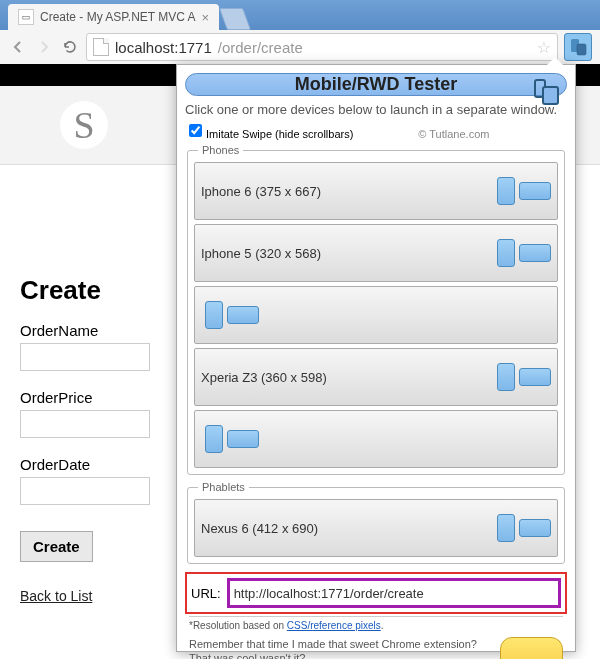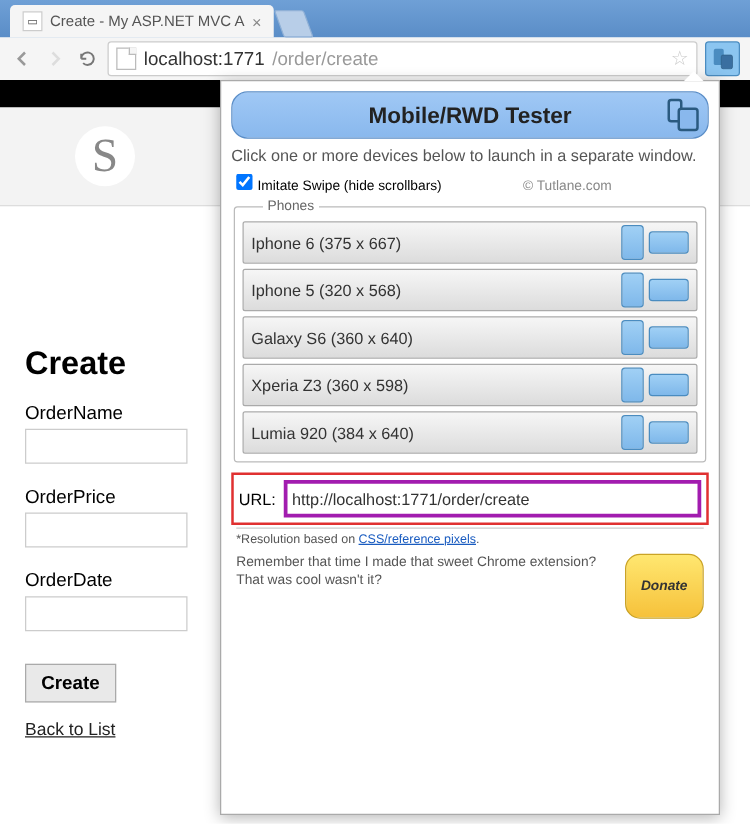--- a/index.html
+++ b/index.html
@@ -21,34 +21,34 @@
 .page-body{position:absolute;top:64px;left:0;right:0;bottom:0;background:#fff}
 .black-strip{height:22px;background:#000}
 .gray-band{height:78px;background:#f3f3f3;display:flex;align-items:center;padding-left:60px;border-bottom:1px solid #ddd}
 .S-letter{font-family:"Times New Roman",serif;font-size:38px;color:#888;background:#fff;width:48px;height:48px;border-radius:50%;display:flex;align-items:center;justify-content:center}
 .content{padding:24px 20px 20px 20px}
 h1.create{font-size:26px;margin:86px 0 16px 0;font-weight:bold}
 .field{margin-bottom:18px}
 .field-label{font-size:15px;margin-bottom:4px;display:block}
 .field input{width:120px;height:22px;border:1px solid #ccc;padding:2px 4px}
 .create-btn{background:#e9e9e9;border:1px solid #aaa;padding:6px 12px;font-size:15px;font-weight:bold;margin-top:8px;cursor:pointer}
-.back-link{display:inline-block;margin-top:13px;color:#222;text-decoration:underline;font-size:14px}
+.back-link{display:inline-block;margin-top:26px;color:#222;text-decoration:underline;font-size:14px}
 
 
 .popup{position:absolute;top:64px;right:24px;width:398px;height:586px;background:#fff;border:1px solid #aaa;box-shadow:0 2px 12px rgba(0,0,0,0.3)}
 .popup::before{content:"";position:absolute;top:-8px;right:12px;width:0;height:0;border-left:8px solid transparent;border-right:8px solid transparent;border-bottom:8px solid #fff}
 .popup-inner{padding:8px 8px 6px 8px;height:100%;box-sizing:border-box;display:flex;flex-direction:column}
 .popup-title-bar{background:linear-gradient(#a0c8f5,#89b8ed);border:1px solid #5a8dc7;border-radius:13px;display:flex;align-items:center;justify-content:center;height:36px;position:relative;font-family:Arial;font-size:18px;font-weight:bold;color:#222}
 .popup-title-bar .logo{position:absolute;right:6px;top:4px;width:28px;height:28px}
 .subtitle{font-size:13px;color:#555;margin:6px 0 4px 0}
 .chk-row{display:flex;align-items:flex-end;gap:1px;font-size:11px;margin-bottom:4px}
 .chk-row .copyright{margin-left:64px;color:#888}
 .field-group{border:1px solid #bbb;border-radius:3px;padding:6px 6px 2px 6px;margin-bottom:6px}
-.field-group legend{font-size:11px;color:#666;padding:0 4px;margin-left:16px}
-.device-row{background:linear-gradient(#f6f6f6,#dcdcdc);border:1px solid #aaa;border-radius:2px;height:32px;display:flex;align-items:center;padding:0 6px;margin-bottom:4px;font-size:13px}
+.field-group legend{font-size:11px;color:#666;padding:0 4px;margin-left:4px}
+.device-row{background:linear-gradient(#f6f6f6,#dcdcdc);border:1px solid #aaa;border-radius:2px;height:32px;display:flex;align-items:center;padding:12px 6px;margin-bottom:4px;font-size:13px}
 .device-row.highlight{outline:2px solid #e03030;outline-offset:0}
 .device-row .d-name{flex:1;color:#333}
 .orient-btn{width:16px;height:26px;background:linear-gradient(#a0d0f5,#7fb8ea);border:1px solid #4a8cc0;border-radius:3px;margin-left:4px}
 .orient-btn.landscape{width:30px;height:16px}
 .url-row{display:flex;align-items:center;gap:6px;margin:4px 2px 0 2px;font-size:13px;outline:2px solid #e03030;padding:4px}
 .url-row input{flex:1;height:20px;border:3px solid #a21caf;padding:2px 4px;font-size:13px;color:#333}
 .footnote{font-size:10px;color:#555;margin:4px 4px 0 4px;border-top:1px solid #ccc;padding-top:3px}
 .footnote a{color:#1a5cc0;text-decoration:underline}
 .bottom-row{display:flex;align-items:flex-start;margin-top:6px;gap:6px;padding:0 4px}
 .remember{flex:1;font-size:11px;font-weight:normal;color:#555;line-height:1.3}
@@ -147,31 +147,37 @@
               <span class="d-name">Iphone 6 (375 x 667)</span>
               <span class="orient-btn"></span>
               <span class="orient-btn landscape"></span>
             </div>
             <div class="device-row">
               <span class="d-name">Iphone 5 (320 x 568)</span>
               <span class="orient-btn"></span>
               <span class="orient-btn landscape"></span>
             </div>
             <div class="device-row">
-              <span class="d-name">Galaxy S6 (360 x 640)</span>
               <span class="orient-btn"></span>
               <span class="orient-btn landscape"></span>
             </div>
             <div class="device-row">
               <span class="d-name">Xperia Z3 (360 x 598)</span>
               <span class="orient-btn"></span>
               <span class="orient-btn landscape"></span>
             </div>
             <div class="device-row">
-              <span class="d-name">Lumia 920 (384 x 640)</span>
+              <span class="orient-btn"></span>
+              <span class="orient-btn landscape"></span>
+            </div>
+          </fieldset>
+          <fieldset class="field-group">
+            <legend>Phablets</legend>
+            <div class="device-row">
+              <span class="d-name">Nexus 6 (412 x 690)</span>
               <span class="orient-btn"></span>
               <span class="orient-btn landscape"></span>
             </div>
           </fieldset>
         </div>
 
       <div class="url-row">
         <span>URL:</span>
         <input type="text" value="http://localhost:1771/order/create" style="">
       </div>

